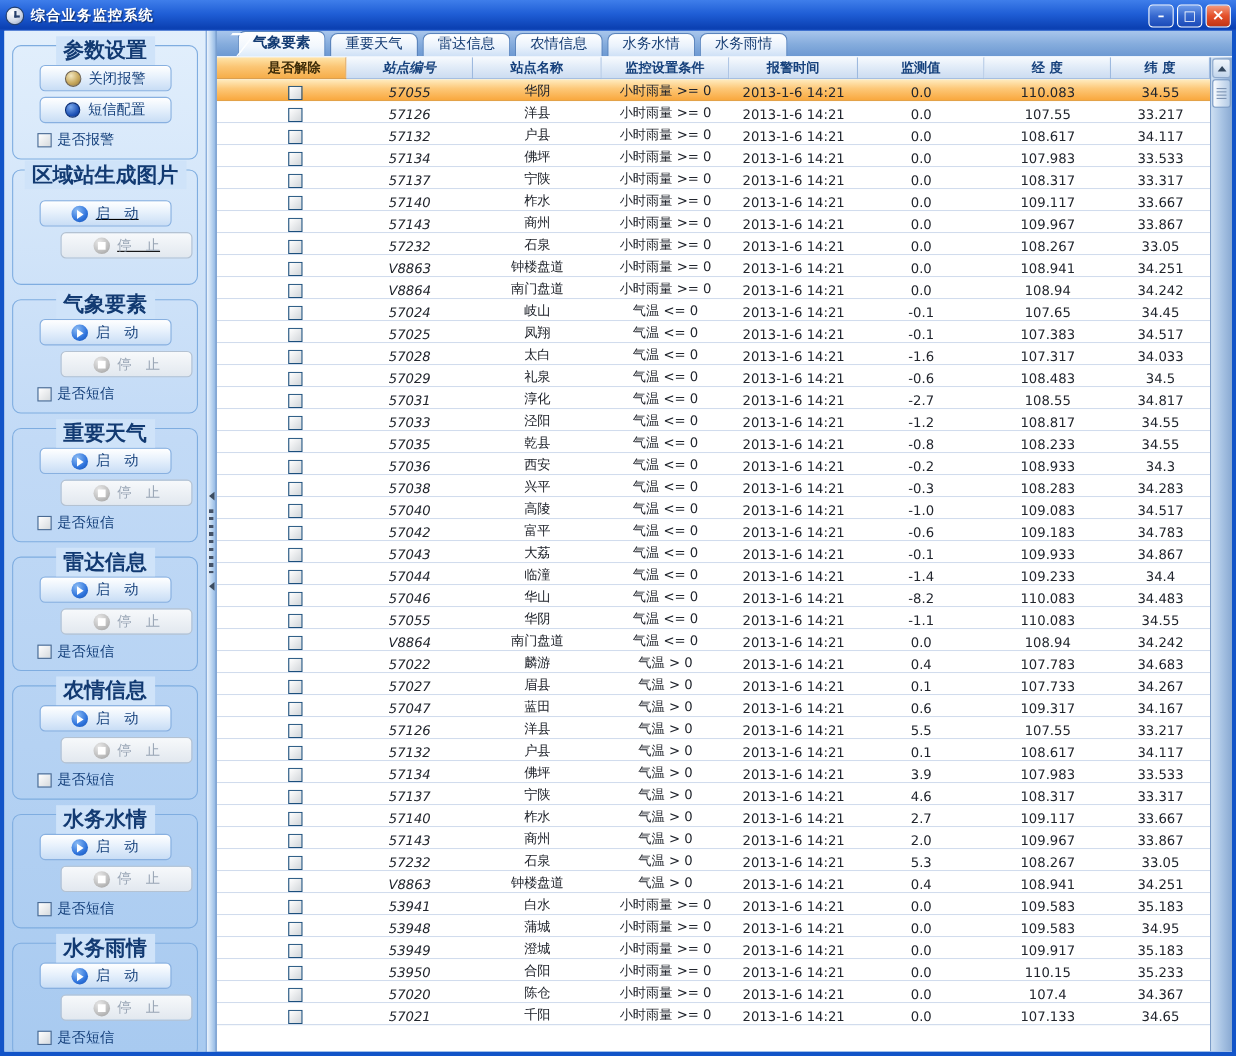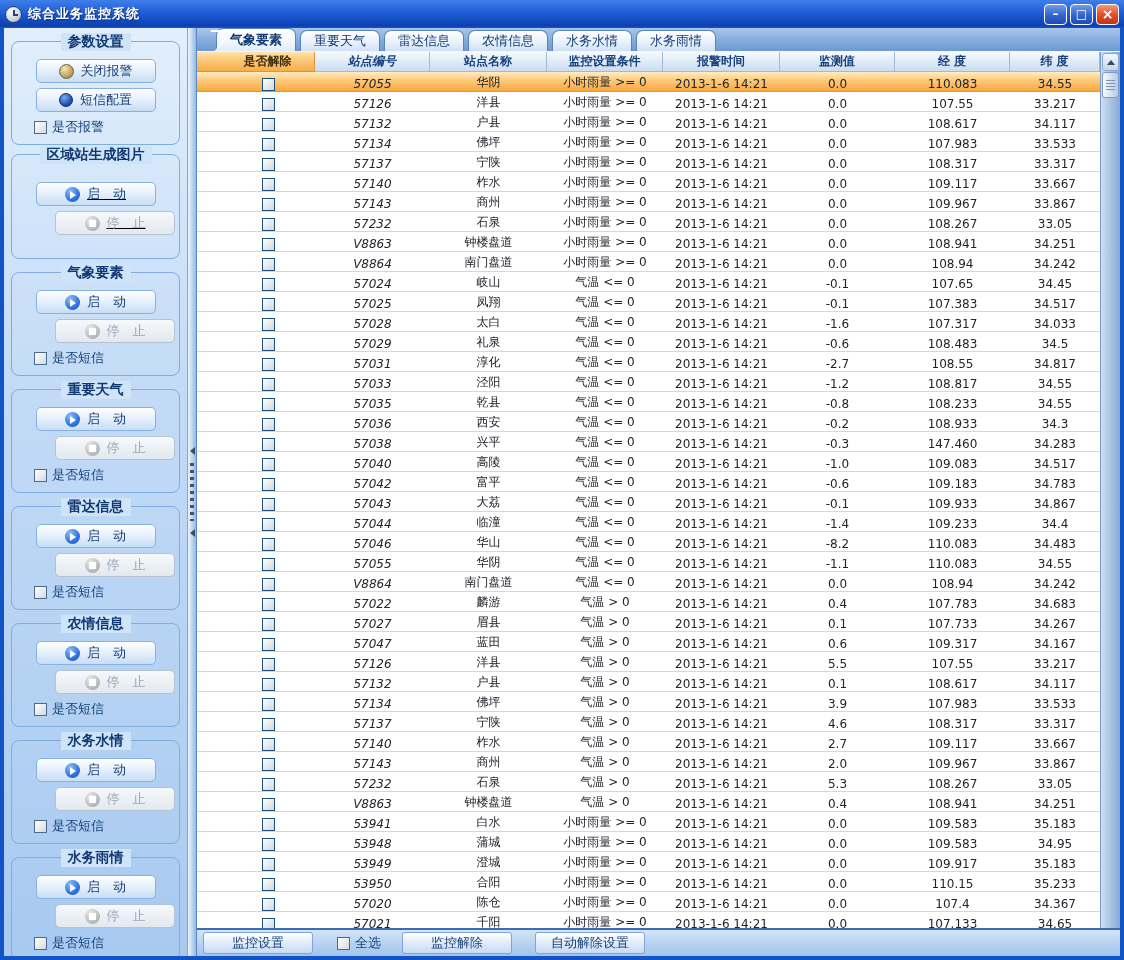--- a/index.html
+++ b/index.html
@@ -22,21 +22,21 @@
     background:linear-gradient(180deg,#6f9cea 0%,#3668cf 50%,#1b4ab8 100%); line-height:1; }
   .win-btn.close { background:linear-gradient(180deg,#f39a7e 0%,#e4502a 50%,#c03414 100%); font-size:14px; }
   
   .app { position:absolute; top:28px; left:4px; right:4px; bottom:4px; display:flex; background:#bcd6f2; }
   
   .sidebar { width:183px; flex:0 0 auto; background:linear-gradient(180deg,#e2effc 0%,#c2daf6 40%,#a8caf0 100%);
     padding:4px 7px 0 7px; overflow:hidden; }
   .group { position:relative; border:1px solid #7fade0; border-radius:8px; margin-top:13px; padding:12px 8px 6px 8px; }
   .group:first-child { margin-top:9px; }
   .group-title { position:absolute; top:-9px; left:50%; transform:translateX(-50%); white-space:nowrap;
-    background:#cfe3f9; padding:0 7px; font-size:14px; font-weight:bold; color:#123a72; }
+    background:#cfe3f9; padding:0 7px; font-size:19px; font-weight:bold; color:#123a72; }
   .side-btn { width:120px; height:24px; margin:5px auto; display:flex; align-items:center; justify-content:center; gap:7px;
     background:linear-gradient(180deg,#ffffff 0%,#e7f1fc 45%,#c8ddf5 100%);
     border:1px solid #88b0e0; border-radius:5px; font-size:13px; color:#16417c; cursor:pointer; }
   .side-btn.disabled { color:#9aa6b6; background:linear-gradient(180deg,#f7f9fb,#e2e8ef); border-color:#b4c2d2; cursor:default;margin-left:35px; }
   .ico-play { width:15px; height:15px; border-radius:50%; flex:0 0 auto;
     background:radial-gradient(circle at 35% 28%,#8cbcf4,#2e73dc 60%,#1750ac); position:relative; }
   .ico-play::after { content:""; position:absolute; left:5px; top:4px;
     border-left:6px solid #fff; border-top:4px solid transparent; border-bottom:4px solid transparent; }
   .ico-stop { width:15px; height:15px; border-radius:50%; flex:0 0 auto;
     background:radial-gradient(circle at 35% 28%,#e8e8e8,#bdbdbd 60%,#9a9a9a); position:relative; }
@@ -465,21 +465,21 @@
             </div>
             <div class="tr">
               <div class="td c0">
                 <div class="row-chk"></div>
               </div>
               <div class="td c1">57038</div>
               <div class="td c2">兴平</div>
               <div class="td c3">气温 &lt;= 0</div>
               <div class="td c4">2013-1-6 14:21</div>
               <div class="td c5">-0.3</div>
-              <div class="td c6">147.460</div>
+              <div class="td c6">108.283</div>
               <div class="td c7">34.283</div>
             </div>
             <div class="tr">
               <div class="td c0">
                 <div class="row-chk"></div>
               </div>
               <div class="td c1">57040</div>
               <div class="td c2">高陵</div>
               <div class="td c3">气温 &lt;= 0</div>
               <div class="td c4">2013-1-6 14:21</div>
@@ -767,24 +767,15 @@
         <div class="vscroll">
           <div class="sb-btn"></div>
           <div class="sb-thumb">
               <i></i>
               <i></i>
               <i></i>
               <i></i>
             </div>
         </div>
       </div>
-      <div class="footer">
-        <button class="foot-btn" style="margin-left:6px">监控设置</button>
-        <span class="foot-chk" style="margin-left:24px">
-          <span class="checkbox"></span>
-          <span>全选</span>
-        </span>
-        <button class="foot-btn" style="margin-left:21px">监控解除</button>
-        <button class="foot-btn" style="margin-left:23px">自动解除设置</button>
-      </div>
     </div>
   </div>
 </div>
 
 </body></html>

